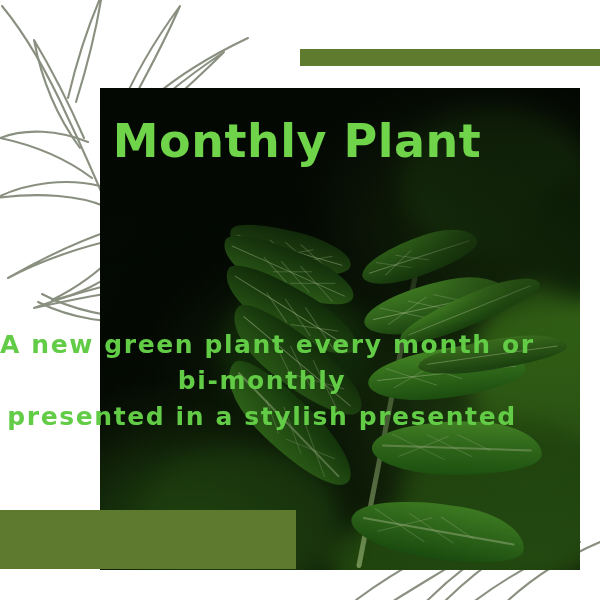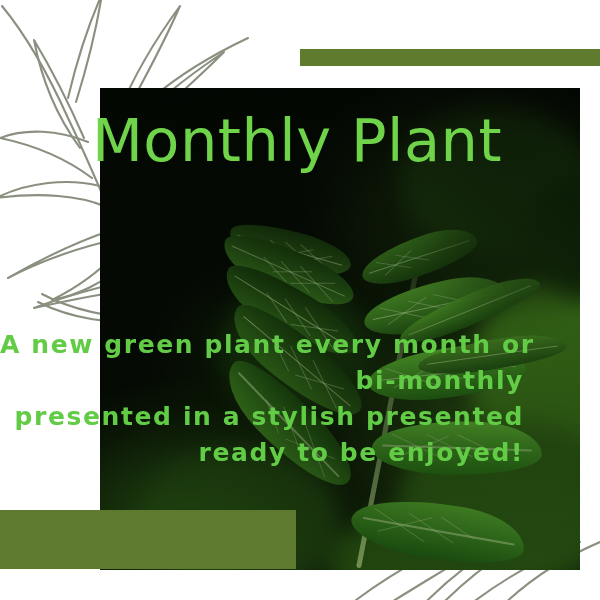--- a/index.html
+++ b/index.html
@@ -118,43 +118,43 @@
   }
 
   
   .title {
     position: absolute;
     left: 62px;
     top: 97px;
     width: 470px;
     color: #6fd44a;
     font-family: "DejaVu Sans", sans-serif;
-    font-weight: normal;
-    font-size: 59px;
+    font-weight: bold;
+    font-size: 46px;
     line-height: 88px;
     letter-spacing: 0.5px;
     text-align: center;
     white-space: nowrap;
   }
   .title .line { display: block; }
 
   .body-copy {
     position: absolute;
     left: 0px;
     top: 327px;
     width: 524px;
     color: #63cc46;
     font-family: "DejaVu Sans", sans-serif;
     font-weight: bold;
     font-size: 25px;
     line-height: 36px;
     letter-spacing: 1.6px;
     text-align: center;
   }
-  .body-copy .line { display: block; white-space: nowrap; text-align: right; }
+  .body-copy .line { display: block; white-space: nowrap; }
 </style>
 </head>
 <body>
 
 <div id="poster">
 
   <svg class="leaf-art top-left" viewBox="0 0 300 360">
     <g fill="none" stroke="#8a9080" stroke-width="2.1" stroke-linecap="round" stroke-linejoin="round">
       <path d="M160 285 C140 240 120 190 96 140 C78 100 58 62 30 28"></path>
       <path d="M120 200 C96 182 66 168 28 160 C54 150 86 152 116 164"></path>
@@ -333,16 +333,15 @@
   <div class="bar-bottom"></div>
 
   <div class="title">
     <span class="line">Monthly Plant</span>
   </div>
 
   <div class="body-copy">
     <span class="line">A new green plant every month or</span>
     <span class="line">bi-monthly</span>
     <span class="line">presented in a stylish presented</span>
-    <span class="line">ready to be enjoyed!</span>
   </div>
 
 </div>
 
 </body></html>

